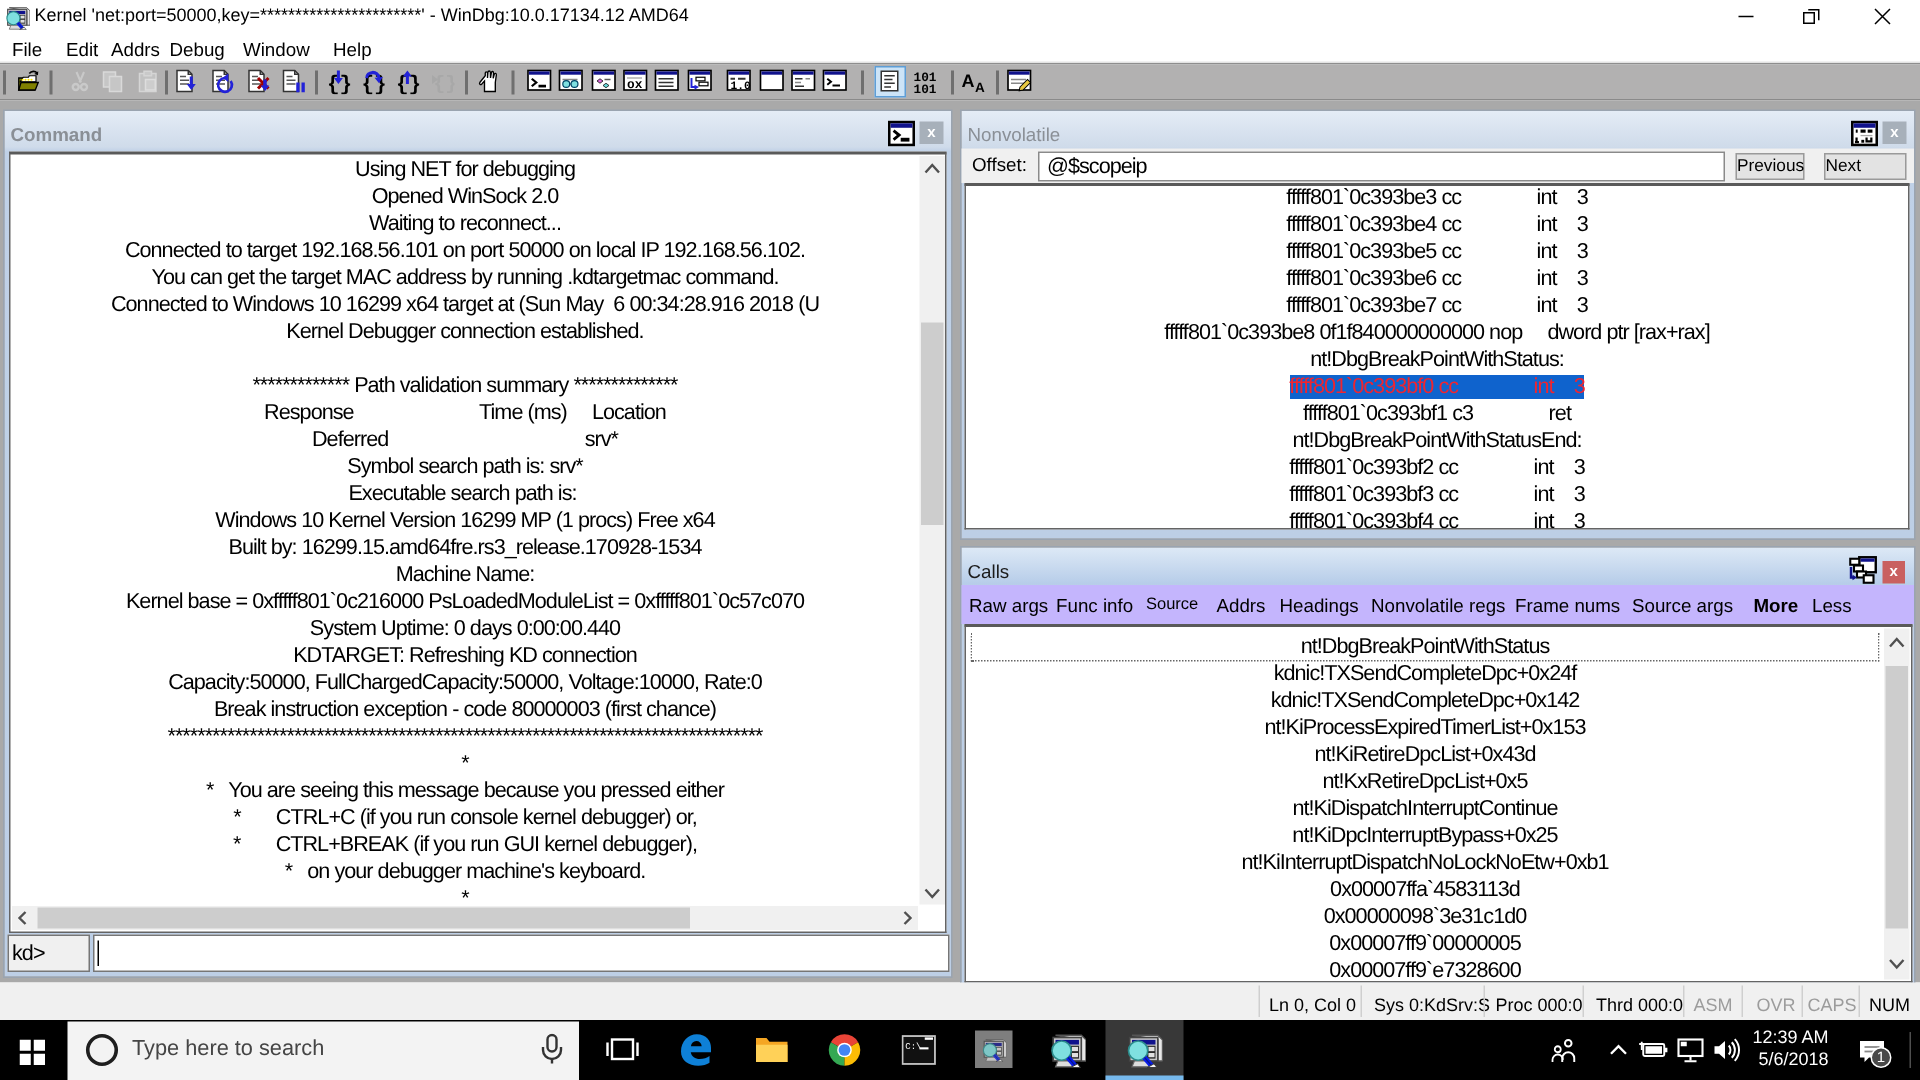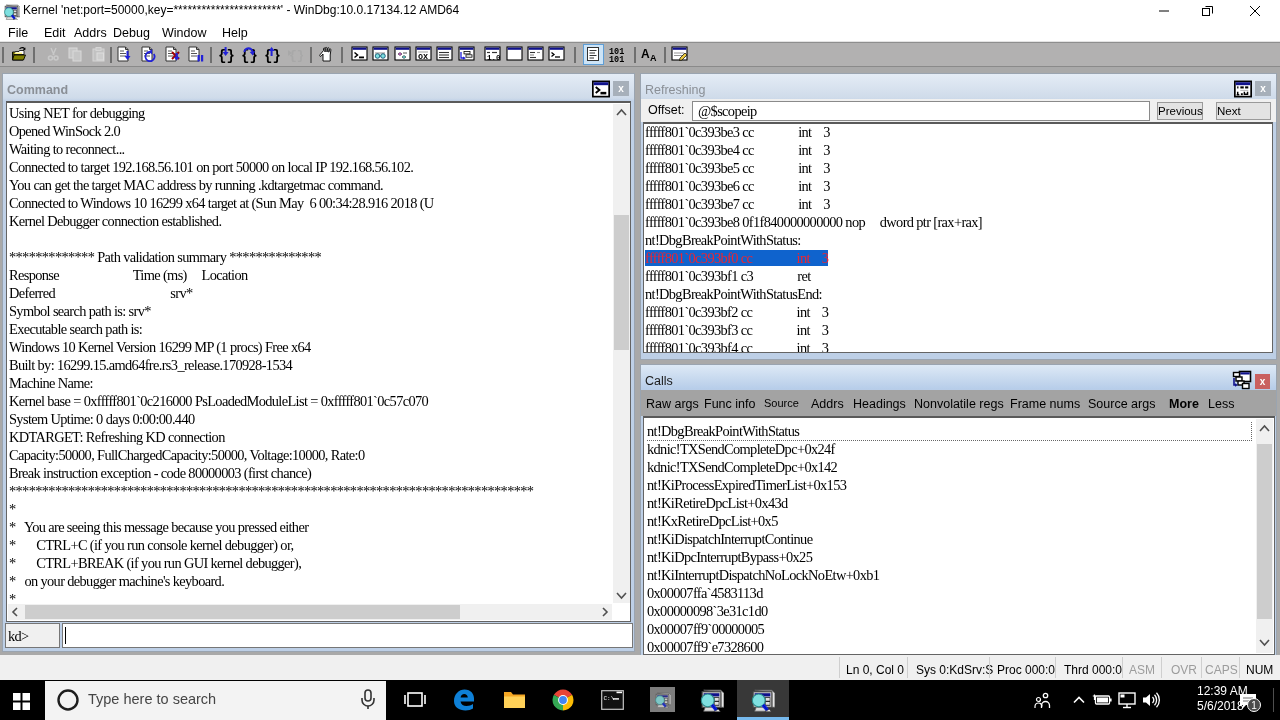--- a/index.html
+++ b/index.html
@@ -1,19 +1,19 @@
 <!DOCTYPE html>
 <html><head>
 <meta charset="utf-8">
 <style>
 * { margin:0; padding:0; box-sizing:border-box; }
 html,body { width:1280px; height:720px; overflow:hidden; }
 body { position:relative; font-family:"Liberation Sans", sans-serif; background:#fff; }
 .abs { position:absolute; }
-.mono { font-family:Liberation Serif, serif; font-size:14.4px; letter-spacing:-0.641px; line-height:18px; white-space:pre; color:#000; }
+.mono { font-family:Liberation Sans, sans-serif; font-size:14.4px; letter-spacing:-0.641px; line-height:18px; white-space:pre; color:#000;text-align:center; }
 
 #titlebar { left:0; top:0; width:1280px; height:22px; background:#fff; }
 #titletext { left:23px; top:3px; font-size:12px; color:#000; }
 #menubar { left:0; top:22px; width:1280px; height:19px; background:#fff;text-align:right; }
 .menuitem { position:absolute; top:4px; font-size:12.5px; color:#000; }
 #menuline1 { left:0; top:41px; width:1280px; height:1px; background:#e3e3e3; }
 #menuline2 { left:0; top:42px; width:1280px; height:1px; background:#8e8e8e; }
 #toolbar { left:0; top:43px; width:1280px; height:23px; background:#b2b1b1; }
 #toolbarline { left:0; top:66px; width:1280px; height:1px; background:#8a8a8a; }
 .tsep { position:absolute; top:4px; width:2px; height:16px; background:#6f6f6f; }
@@ -323,21 +323,21 @@
 <svg class="abs" style="left:599px;top:604px;width:12px;height:16px">
     <path d="M4 4 L8 8 L4 12" fill="none" stroke="#505050" stroke-width="1.6"></path>
   </svg>
 
 <div class="abs" style="left:5px; top:623px; width:55px; height:25px; background:#f0f0f0; border:1px solid #767676;"></div>
 <div class="abs mono" style="left:8px; top:627px;">kd&gt;</div>
 <div class="abs" style="left:62px; top:623px; width:571px; height:25px; background:#fff; border:1px solid #767676;"></div>
 <div class="abs" style="left:65px; top:627px; width:1px; height:17px; background:#000;"></div>
 
 <div class="pane" style="left:640px; top:73px; width:637px; height:287px;">
-  <div class="panetitle" style="color:#8a8f96;">Refreshing</div>
+  <div class="panetitle" style="color:#8a8f96;">Nonvolatile</div>
 </div>
 <svg class="abs" style="left:1234px;top:80px;width:18px;height:18px" viewBox="0 0 17 16">
   <rect x="0.8" y="0.8" width="15.4" height="14.4" fill="#fff" stroke="#000" stroke-width="1.6"></rect>
   <rect x="1.6" y="1.6" width="13.8" height="2.8" fill="#10128c"></rect>
   <rect x="3" y="5.5" width="1.2" height="2" fill="#000"></rect>
   <rect x="6" y="5.5" width="3.2" height="2" fill="#000"></rect>
   <rect x="10.5" y="5.5" width="3" height="2" fill="#000"></rect>
   <line x1="6" y1="9.3" x2="13.5" y2="9.3" stroke="#aaa" stroke-width="0.8"></line>
   <path d="M3.5 10.5 L3.5 13.5 M2.5 13.5 L5 13.5" stroke="#000" stroke-width="1.4" fill="none"></path>
   <rect x="6.5" y="12" width="1.8" height="1.8" fill="#000"></rect>
@@ -372,21 +372,21 @@
   <rect x="7.5" y="1.5" width="11" height="10" fill="#fff" stroke="#000" stroke-width="1.6"></rect>
   <rect x="8.3" y="2.3" width="9.4" height="2.2" fill="#10128c"></rect>
   <rect x="1.5" y="2.5" width="6" height="4" fill="#fff" stroke="#000" stroke-width="1.4"></rect>
   <rect x="4" y="7" width="6" height="4" fill="#fff" stroke="#000" stroke-width="1.4"></rect>
   <rect x="6" y="11" width="6" height="4" fill="#fff" stroke="#000" stroke-width="1.4"></rect>
   <rect x="10.5" y="13.5" width="6.5" height="5" fill="#fff" stroke="#000" stroke-width="1.4"></rect>
   <path d="M2 8 L2 15 L3.5 15" fill="none" stroke="#10128c" stroke-width="1.6"></path>
   <path d="M3 13.2 L6 15 L3 16.8 Z" fill="#10128c"></path>
 </svg>
 <div class="xbtn" style="left:1255px;top:374px;width:15px;height:15px;background:#c96060;line-height:15px;">x</div>
-<div class="abs" style="left:641px; top:390px; width:635px; height:26px; background:#a3a3a3;" id="callsbar">
+<div class="abs" style="left:641px; top:390px; width:635px; height:26px; background:#c4b5fd;" id="callsbar">
     <div style="position: absolute; top: 7px; font-size: 12.5px; color: rgb(0, 0, 0); left: 5px;">Raw args</div>
     <div style="position: absolute; top: 7px; font-size: 12.5px; color: rgb(0, 0, 0); left: 63px;">Func info</div>
     <div style="position: absolute; top: 7px; font-size: 11px; color: rgb(0, 0, 0); left: 123px;">Source</div>
     <div style="position: absolute; top: 7px; font-size: 12.5px; color: rgb(0, 0, 0); left: 170px;">Addrs</div>
     <div style="position: absolute; top: 7px; font-size: 12.5px; color: rgb(0, 0, 0); left: 212px;">Headings</div>
     <div style="position: absolute; top: 7px; font-size: 12.5px; color: rgb(0, 0, 0); left: 273px;">Nonvolatile regs</div>
     <div style="position: absolute; top: 7px; font-size: 12.5px; color: rgb(0, 0, 0); left: 369px;">Frame nums</div>
     <div style="position: absolute; top: 7px; font-size: 12.5px; color: rgb(0, 0, 0); left: 447px;">Source args</div>
     <div style="position: absolute; top: 7px; font-size: 12.5px; color: rgb(0, 0, 0); left: 528px; font-weight: bold;">More</div>
     <div style="position: absolute; top: 7px; font-size: 12.5px; color: rgb(0, 0, 0); left: 567px;">Less</div>
@@ -521,21 +521,21 @@
     <rect x="3.5" y="3.5" width="4" height="3" fill="#fff"></rect>
     <line x1="10" y1="13" x2="10" y2="16" stroke="#fff" stroke-width="1.4"></line>
     <line x1="6" y1="16.5" x2="14" y2="16.5" stroke="#fff" stroke-width="1.4"></line>
   </svg>
 
   <svg class="tray" style="left:1141px; top:11px; width:20px; height:18px">
     <path d="M2 6.5 L5 6.5 L9 3 L9 15 L5 11.5 L2 11.5 Z" fill="#fff"></path>
     <path d="M11.5 6 A4.5 4.5 0 0 1 11.5 12 M13.5 3.8 A7.5 7.5 0 0 1 13.5 14.2 M15.5 1.8 A10.5 10.5 0 0 1 15.5 16.2" fill="none" stroke="#fff" stroke-width="1.3"></path>
   </svg>
 
-  <div class="abs" style="left:1197px; top:4px; width:64px; height:30px; color:#fff; font-size:12px; text-align:left; line-height:15px;">12:39 AM<br>5/6/2018</div>
+  <div class="abs" style="left:1155px; top:4px; width:64px; height:30px; color:#fff; font-size:12px; text-align:right; line-height:15px;">12:39 AM<br>5/6/2018</div>
 
   <svg class="tray" style="left:1238px; top:12px; width:20px; height:18px">
     <path d="M2 2 L18 2 L18 13 L8 13 L5 16 L5 13 L2 13 Z" fill="#fff"></path>
     <line x1="5" y1="6" x2="15" y2="6" stroke="#888" stroke-width="1.2"></line>
     <line x1="5" y1="9" x2="15" y2="9" stroke="#888" stroke-width="1.2"></line>
   </svg>
   <div class="abs" style="left:1247px; top:18px; width:14px; height:14px; border-radius:50%; background:#4a4a4a; border:1.5px solid #fff; color:#fff; font-size:10px; text-align:center; line-height:13px;">1</div>
   <div class="abs" style="left:1273px; top:8px; width:1px; height:24px; background:#4e4e4e;"></div>
 </div>
 

